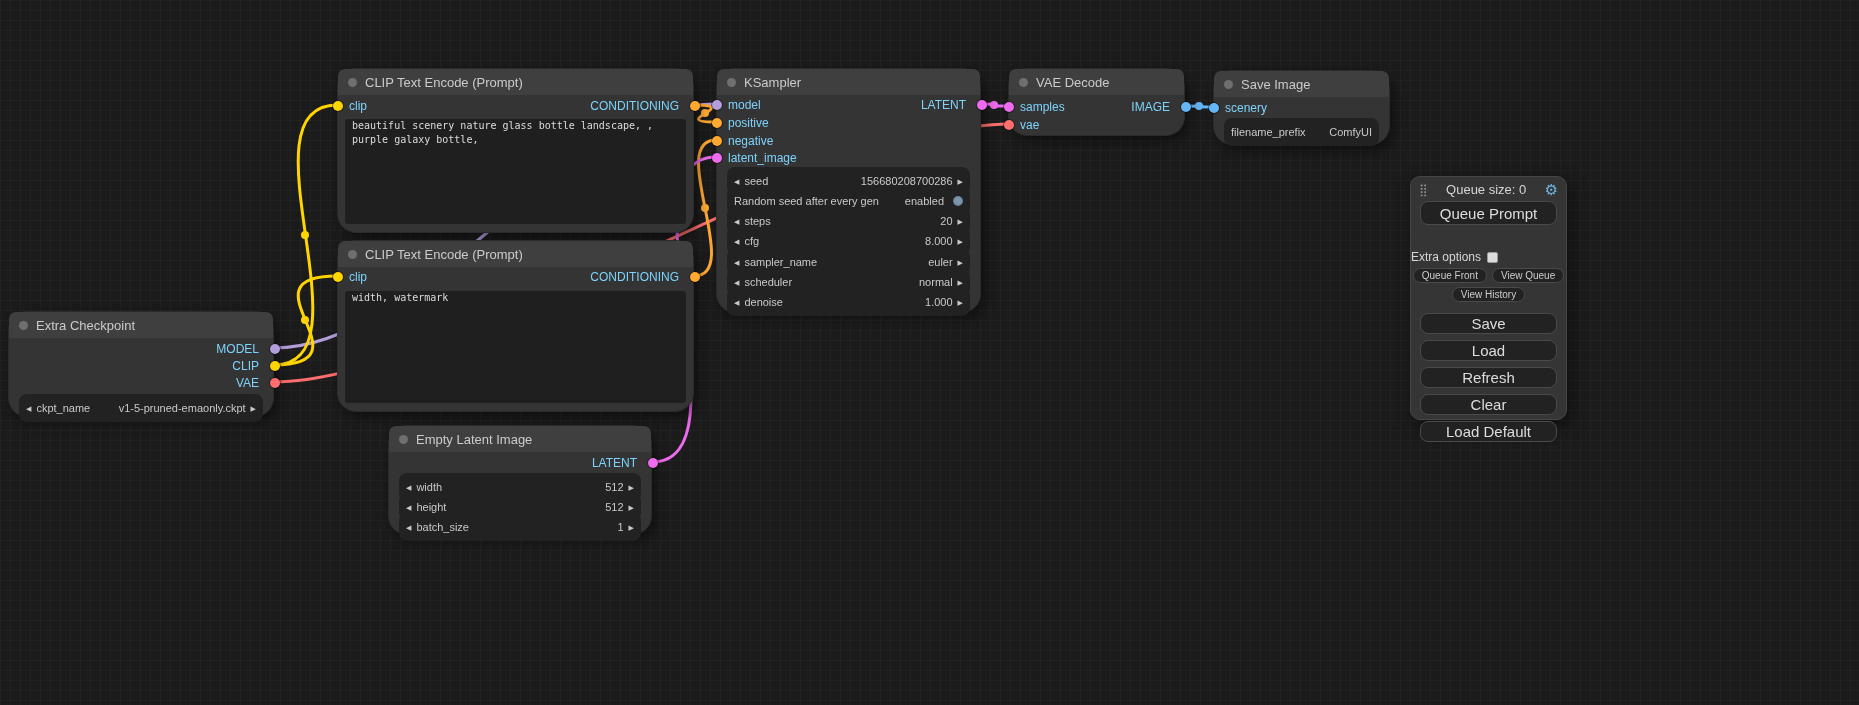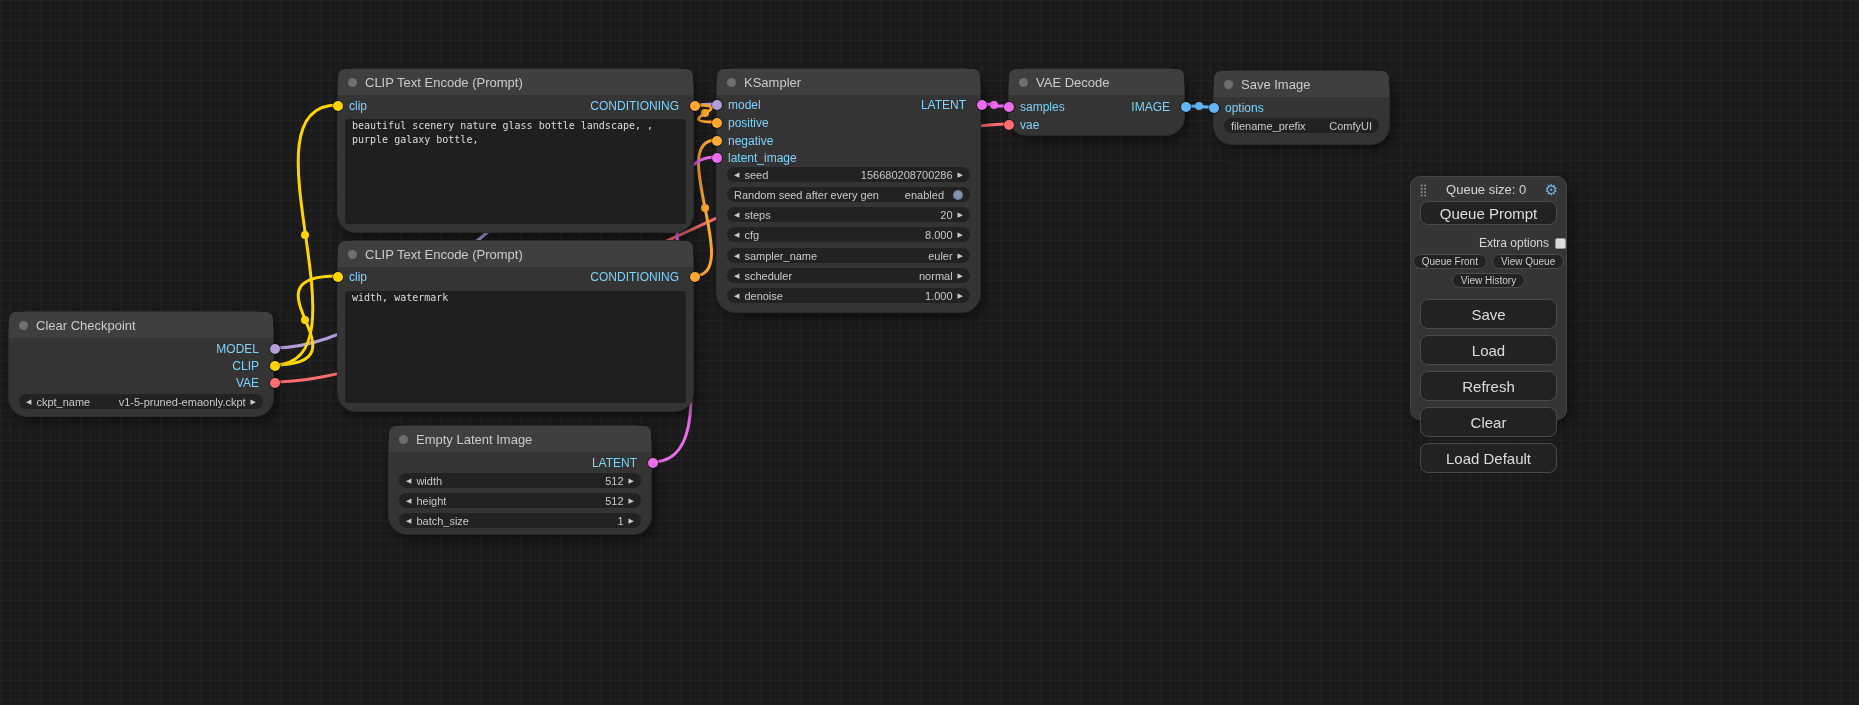--- a/index.html
+++ b/index.html
@@ -32,21 +32,21 @@
   }
   .title-dot{width:9px;height:9px;border-radius:50%;background:#6f6f6f;flex:none;}
   .port{
     position:absolute;width:10px;height:10px;border-radius:50%;
     transform:translate(-50%,-50%);box-shadow:0 0 0 1px rgba(0,0,0,.4);z-index:3;
   }
   .c-model{background:#B39DDB}.c-clip{background:#FFD500}.c-vae{background:#FF6E6E}
   .c-cond{background:#FFA931}.c-latent{background:#EE6BEE}.c-image{background:#64B5F6}
   .plabel{position:absolute;font-size:12px;line-height:14px;color:#7dd3fc;white-space:nowrap;}
   .widget{
-    position:absolute;height:15px;background:#222;border-radius:8px;
+    position:absolute;height:28px;background:#222;border-radius:8px;
     display:flex;align-items:center;padding:0 7px;gap:5px;
     font-size:11px;color:#c9c9c9;white-space:nowrap;
   }
   .w-arrow{font-size:7px;color:#c9c9c9;line-height:1;flex:none;}
   .w-value{margin-left:auto;}
   .toggle-dot{width:10px;height:10px;border-radius:50%;background:#7d95ad;flex:none;margin-left:4px;box-shadow:inset 0 0 2px rgba(0,0,0,.4);}
   .prompt{
     position:absolute;background:#1f1f1f;border-radius:3px;padding:0 7px;
     font-family:"DejaVu Sans Mono",monospace;font-size:10px;line-height:14px;
     color:#dcdcdc;white-space:pre-wrap;overflow:hidden;
@@ -56,27 +56,27 @@
     position:absolute;left:1410px;top:176px;width:157px;height:244px;z-index:4;
     background:#353535;border:1px solid #464646;border-radius:10px;
     box-shadow:4px 6px 16px rgba(0,0,0,.5);
     display:flex;flex-direction:column;
   }
   .qheader{display:flex;align-items:center;padding:5px 8px 1px;}
   .qhandle{color:#8b8b8b;font-size:12px;line-height:1;cursor:grab;}
   .qtitle{flex:1;text-align:center;color:#d6d6d6;font-size:13px;}
   .qgear{color:#6fb3e0;font-size:15px;line-height:1;cursor:pointer;}
   .qbtn-big{
-    margin:3px 9px;height:30px;flex:none;
+    margin:3px 9px;height:21px;flex:none;
     background:#222;border:1px solid #4a4a4a;border-radius:8px;
     color:#ddd;font-size:15px;display:flex;align-items:center;justify-content:center;
     cursor:pointer;
   }
   .qbtn-big.qp{height:24px;}
-  .qextra{display:flex;align-items:center;justify-content:flex-end;gap:6px;margin-top:8px;color:#d6d6d6;font-size:12px;}
+  .qextra{display:flex;align-items:center;justify-content:flex-start;gap:6px;margin-top:22px;color:#d6d6d6;font-size:12px;}
   .checkbox{width:11px;height:11px;background:#dcdcdc;border:1px solid #9a9a9a;border-radius:2px;display:inline-block;cursor:pointer;}
   .qsmallrow{display:flex;justify-content:center;gap:5px;margin-top:4px;}
   .qbtn-small{
     background:#222;border:1px solid #4a4a4a;border-radius:9px;
     color:#ccc;font-size:10px;padding:1px 8px;cursor:pointer;white-space:nowrap;
   }
   .qspacer{height:8px;flex:none;}
 </style>
 </head>
 <body>
@@ -98,21 +98,21 @@
   <circle class="f-cond" cx="705" cy="113" r="4"></circle>
   <circle class="f-cond" cx="705" cy="208" r="4"></circle>
   <circle class="f-latent" cx="684" cy="309" r="4"></circle>
   <circle class="f-latent" cx="994" cy="105" r="4"></circle>
   <circle class="f-image" cx="1199" cy="106" r="4"></circle>
 </svg>
 
 <div class="node" style="left:8px;top:311px;width:266px;height:106px">
   <div class="node-title">
     <span class="title-dot"></span>
-    <span>Clear Checkpoint</span>
+    <span>Extra Checkpoint</span>
   </div>
   <span class="plabel" style="right:14px;top:30px">MODEL</span>
   <span class="plabel" style="right:14px;top:47px">CLIP</span>
   <span class="plabel" style="right:14px;top:64px">VAE</span>
   <span class="port c-model" style="left:266px;top:37px"></span>
   <span class="port c-clip" style="left:266px;top:54px"></span>
   <span class="port c-vae" style="left:266px;top:71px"></span>
   <div class="widget" style="left:10px;right:10px;top:82px">
     <span class="w-arrow">◀</span>
     <span class="w-label">ckpt_name</span>
@@ -243,21 +243,21 @@
   <span class="plabel" style="right:14px;top:31px">IMAGE</span>
   <span class="port c-image" style="left:177px;top:38px"></span>
 </div>
 
 <div class="node" style="left:1213px;top:70px;width:177px;height:75px">
   <div class="node-title">
     <span class="title-dot"></span>
     <span>Save Image</span>
   </div>
   <span class="port c-image" style="left:0px;top:37px"></span>
-  <span class="plabel" style="left:11px;top:30px">options</span>
+  <span class="plabel" style="left:11px;top:30px">scenery</span>
   <div class="widget" style="left:10px;right:10px;top:47px">
     <span class="w-label">filename_prefix</span>
     <span class="w-value">ComfyUI</span>
   </div>
 </div>
 
 <div class="qpanel">
   <div class="qheader">
     <span class="qhandle">⣿</span>
     <span class="qtitle">Queue size: 0</span>

